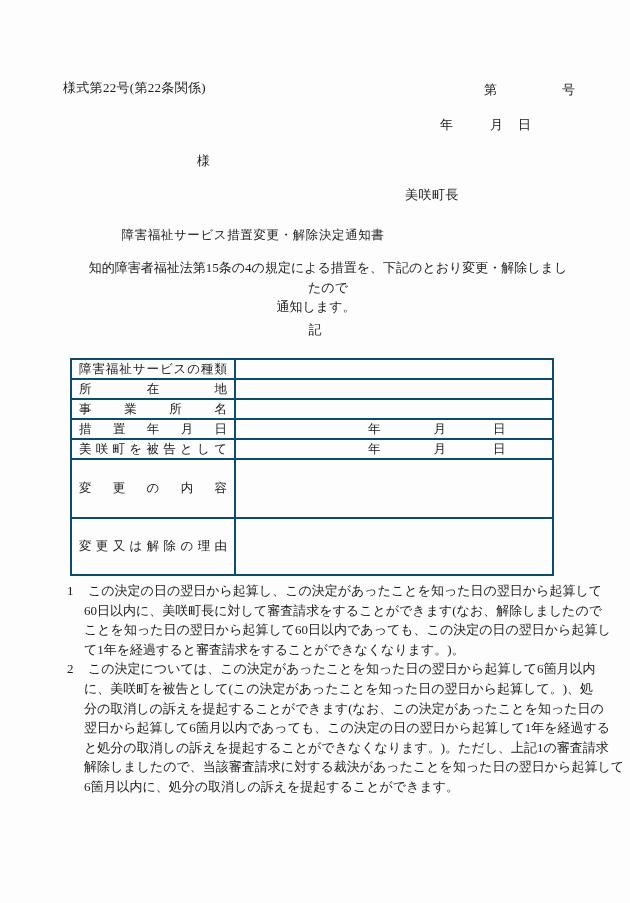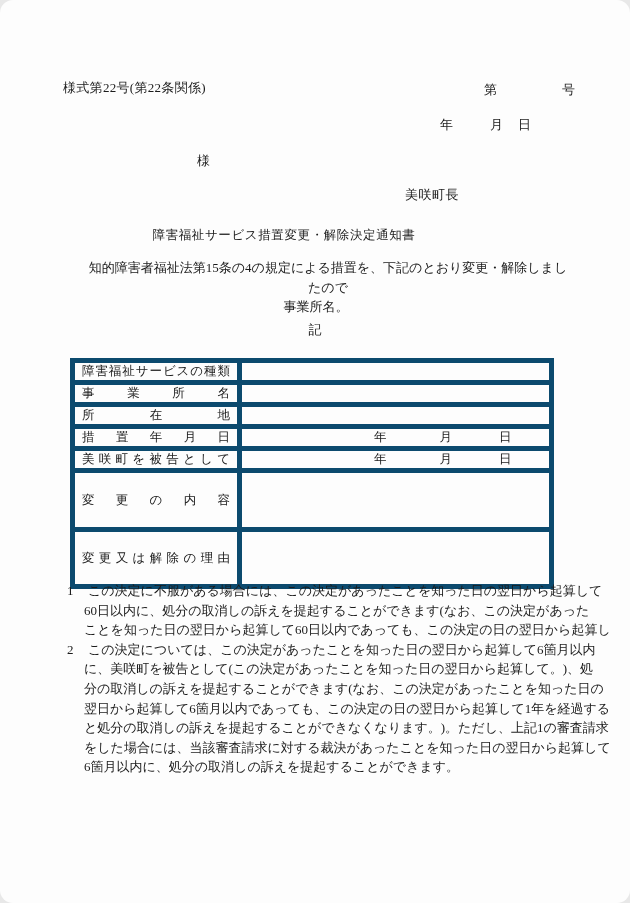--- a/index.html
+++ b/index.html
@@ -5,41 +5,40 @@
   html,body{margin:0;padding:0;background:#e8e8e8;}
   .page{
     position:relative;
     width:630px;height:903px;
     margin:0 auto;
     background:#fdfdfd;
     font-family:"Liberation Serif","DejaVu Serif",serif;
     color:#1b1b1b;
     font-size:13px;
     overflow:hidden;
-    border-radius:13px;
   }
   .abs{position:absolute;}
   .form-number{left:63px;top:79px;letter-spacing:0.3px;}
   .doc-number-line{left:440px;top:81px;white-space:nowrap;margin-left:44px;}
   .date-line{left:440px;top:116px;white-space:nowrap;}
   .gap65{display:inline-block;width:65px;}
   .gap37{display:inline-block;width:37px;}
   .gap15{display:inline-block;width:15px;}
   .addressee{left:197px;top:152px;}
   .issuer{left:405px;top:186px;letter-spacing:0.5px;}
-  .doc-title{left:0;top:227px;width:506px;text-align:center;font-size:12.5px;letter-spacing:0.6px;padding-left:31px;}
+  .doc-title{left:0;top:227px;width:506px;text-align:center;font-size:12.5px;letter-spacing:0.6px;}
   .body-par{left:63px;top:258px;width:506px;line-height:19.5px;text-align:center;}
   .body-par .l1{padding-left:24px;}
   .record-marker{left:0;top:321px;width:630px;text-align:center;}
   table.doc-table{
     position:absolute;left:70px;top:358px;
     width:484px;border-collapse:collapse;table-layout:fixed;
   }
   table.doc-table td{
-    border:5px solid #0c4a6e;
+    border:2px solid #0c4a6e;
     padding:0 7px;
     font-size:12.5px;
     vertical-align:middle;
     overflow:hidden;
   }
   td.lbl{width:148px;text-align:justify;text-align-last:justify;letter-spacing:0;}
   tr.r-std{height:20px;}
   tr.r-tall1{height:59px;margin-top:36px;}
   tr.r-tall2{height:57px;}
   .date-cell{white-space:nowrap;}
@@ -64,37 +63,37 @@
   <div class="abs date-line"><span>年</span><span class="gap37"></span><span>月</span><span class="gap15"></span><span>日</span></div>
 
   <div class="abs addressee">様</div>
 
   <div class="abs issuer">美咲町長</div>
 
   <div class="abs doc-title">障害福祉サービス措置変更・解除決定通知書</div>
 
   <div class="abs body-par">
     <div class="l1">知的障害者福祉法第15条の4の規定による措置を、下記のとおり変更・解除しましたので</div>
-    <div class="l2">事業所名。</div>
+    <div class="l2">通知します。</div>
   </div>
 
   <div class="abs record-marker">記</div>
 
   <table class="doc-table">
     <tbody>
         <tr class="r-std">
       <td class="lbl">障害福祉サービスの種類</td>
       <td class="val"></td>
     </tr>
     <tr class="r-std">
-      <td class="lbl">事業所名</td>
+      <td class="lbl">所在地</td>
       <td class="val"></td>
     </tr>
     <tr class="r-std">
-      <td class="lbl">所在地</td>
+      <td class="lbl">事業所名</td>
       <td class="val"></td>
     </tr>
     <tr class="r-std">
       <td class="lbl">措置年月日</td>
       <td class="val date-cell"><span class="dpad"></span><span>年</span><span class="dgap1"></span><span>月</span><span class="dgap2"></span><span>日</span></td>
     </tr>
     <tr class="r-std">
       <td class="lbl">美咲町を被告として</td>
       <td class="val date-cell"><span class="dpad"></span><span>年</span><span class="dgap1"></span><span>月</span><span class="dgap2"></span><span>日</span></td>
     </tr>
@@ -105,29 +104,30 @@
     <tr class="r-tall2">
       <td class="lbl">変更又は解除の理由</td>
       <td class="val"></td>
     </tr>
   </tbody>
     </table>
 
   <div class="abs notes">
     <div class="note">
       <span class="note-num">1</span>
-      <div class="note-line first">この決定に不服がある場合には、この決定があったことを知った日の翌日から起算して</div>
-      <div class="note-line">60日以内に、処分の取消しの訴えを提起することができます(なお、この決定があった</div>
+      <div class="note-line first">この決定の日の翌日から起算し、この決定があったことを知った日の翌日から起算して</div>
+      <div class="note-line">60日以内に、美咲町長に対して審査請求をすることができます(なお、解除しましたので</div>
       <div class="note-line">ことを知った日の翌日から起算して60日以内であっても、この決定の日の翌日から起算し</div>
+      <div class="note-line">て1年を経過すると審査請求をすることができなくなります。)。</div>
     </div>
     <div class="note">
       <span class="note-num">2</span>
       <div class="note-line first">この決定については、この決定があったことを知った日の翌日から起算して6箇月以内</div>
       <div class="note-line">に、美咲町を被告として(この決定があったことを知った日の翌日から起算して。)、処</div>
       <div class="note-line">分の取消しの訴えを提起することができます(なお、この決定があったことを知った日の</div>
       <div class="note-line">翌日から起算して6箇月以内であっても、この決定の日の翌日から起算して1年を経過する</div>
       <div class="note-line">と処分の取消しの訴えを提起することができなくなります。)。ただし、上記1の審査請求</div>
-      <div class="note-line">をした場合には、当該審査請求に対する裁決があったことを知った日の翌日から起算して</div>
+      <div class="note-line">解除しましたので、当該審査請求に対する裁決があったことを知った日の翌日から起算して</div>
       <div class="note-line">6箇月以内に、処分の取消しの訴えを提起することができます。</div>
     </div>
   </div>
 
 </div>
 
 </body></html>

